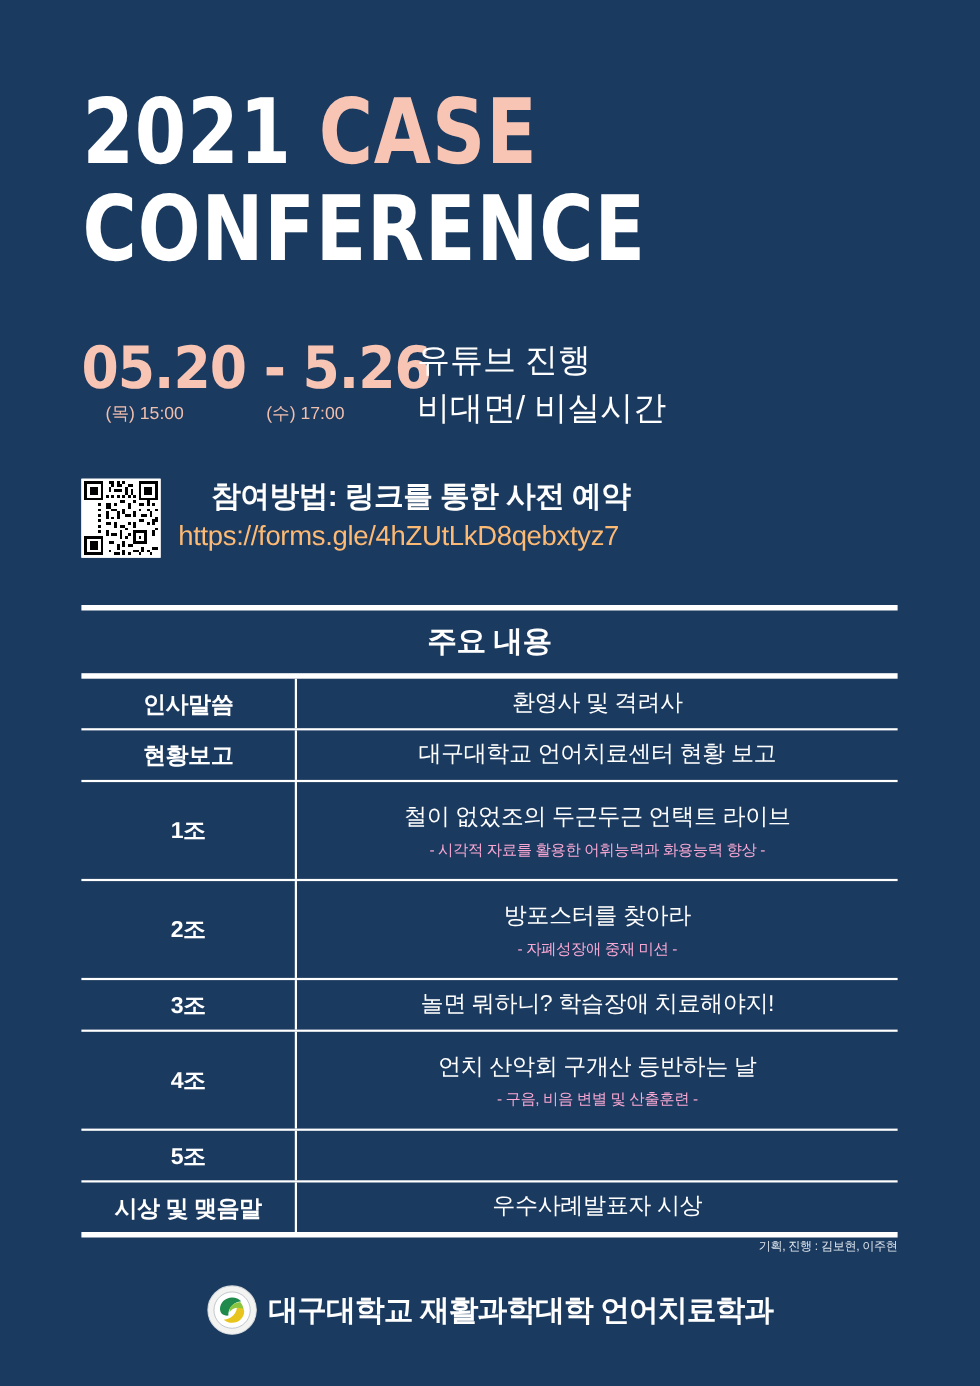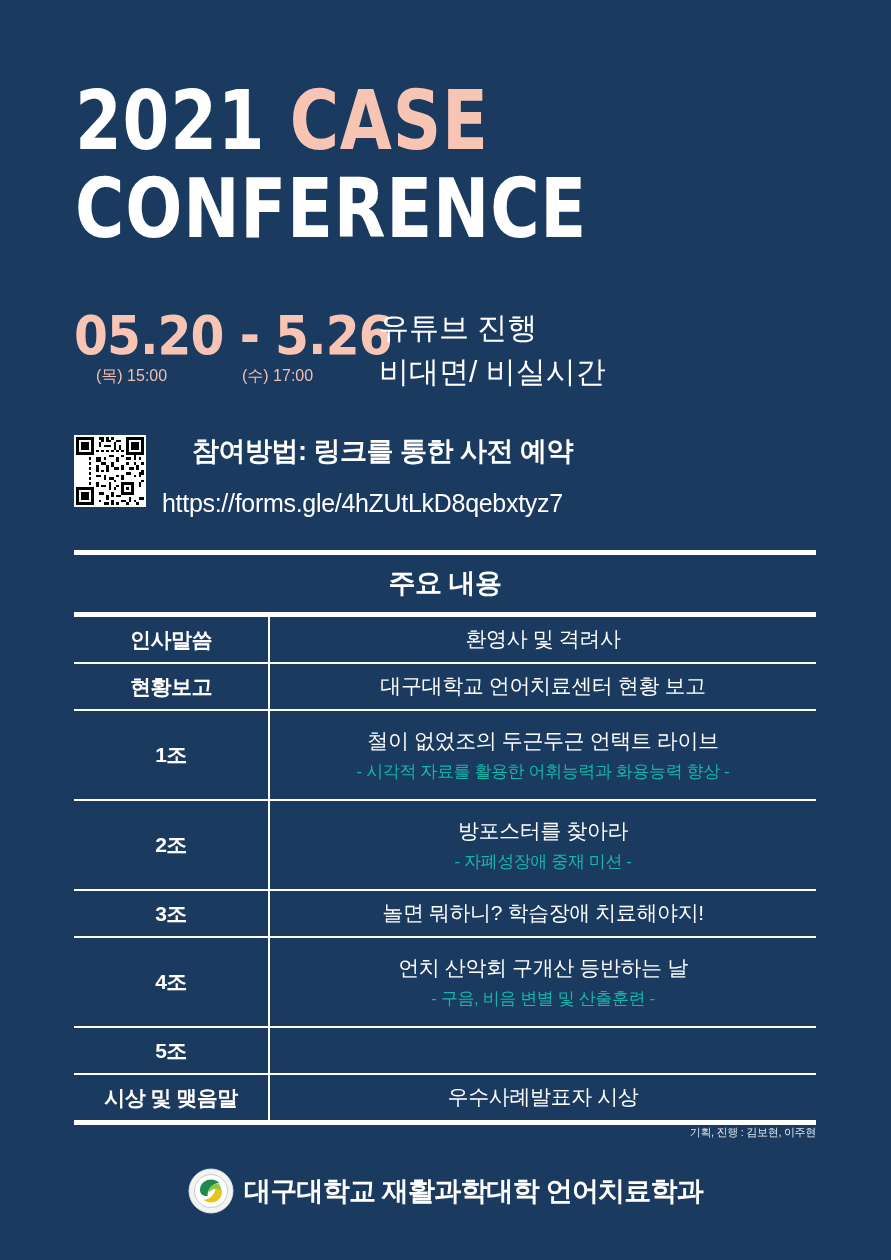--- a/index.html
+++ b/index.html
@@ -117,24 +117,24 @@
   }
   .qr-title {
     font-size: 27px;
     font-weight: 700;
     color: #ffffff;
     white-space: nowrap;
     letter-spacing: -0.5px;
     margin-left: 30px;
   }
   .qr-url {
-    margin-top: 20px;
+    margin-top: 4px;
     font-size: 25px;
     font-weight: 400;
-    color: #ffffff;
+    color: #fdba74;
     white-space: nowrap;
     letter-spacing: -0.3px;
   }
 
   
   .tablewrap {
     position: absolute;
     left: 74px;
     top: 550px;
     width: 742px;
@@ -188,23 +188,23 @@
     padding: 8px 10px;
   }
   .c-main {
     font-size: 21px;
     font-weight: 400;
     color: #ffffff;
     letter-spacing: -0.4px;
     line-height: 1.35;
   }
   .c-sub {
-    font-size: 17px;
+    font-size: 14px;
     font-weight: 400;
-    color: #14b8a6;
+    color: #f9a8d4;
     letter-spacing: -0.4px;
     margin-top: 5px;
     line-height: 1.3;
   }
   .trow.h1 { height: 45px; }
   .trow.h2 { height: 88px; }
 
   .credits {
     position: absolute;
     left: 74px;

